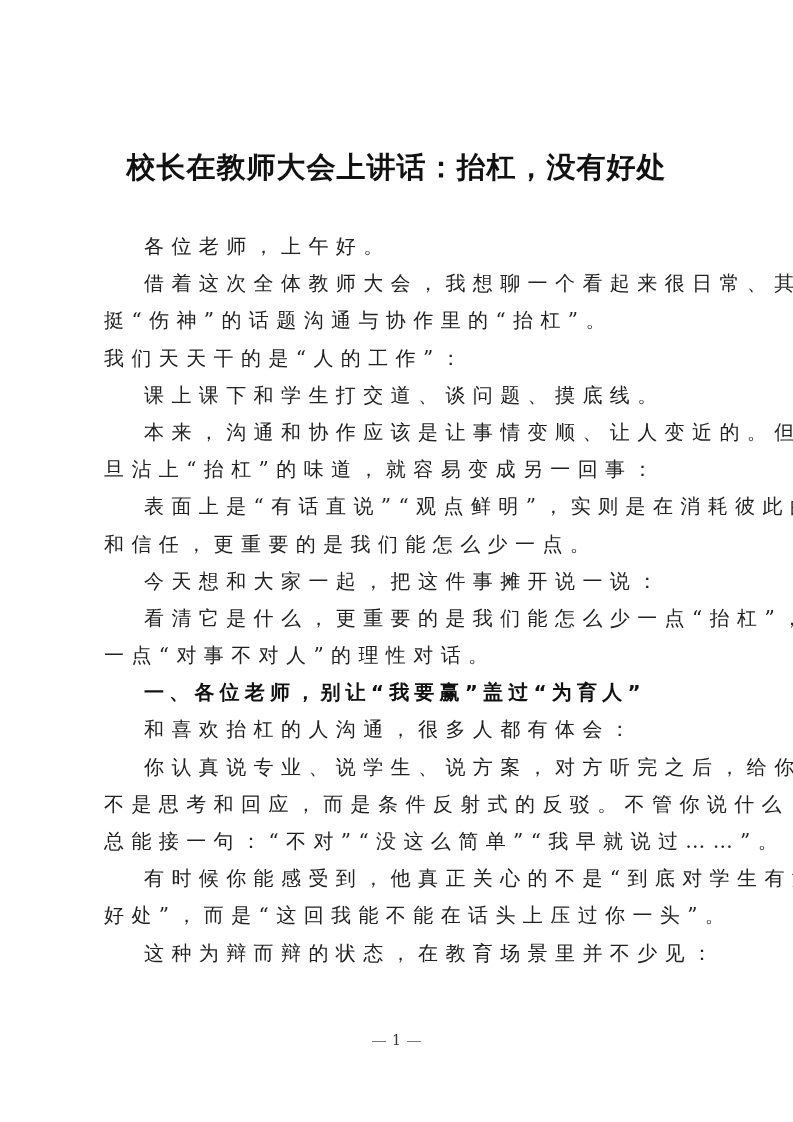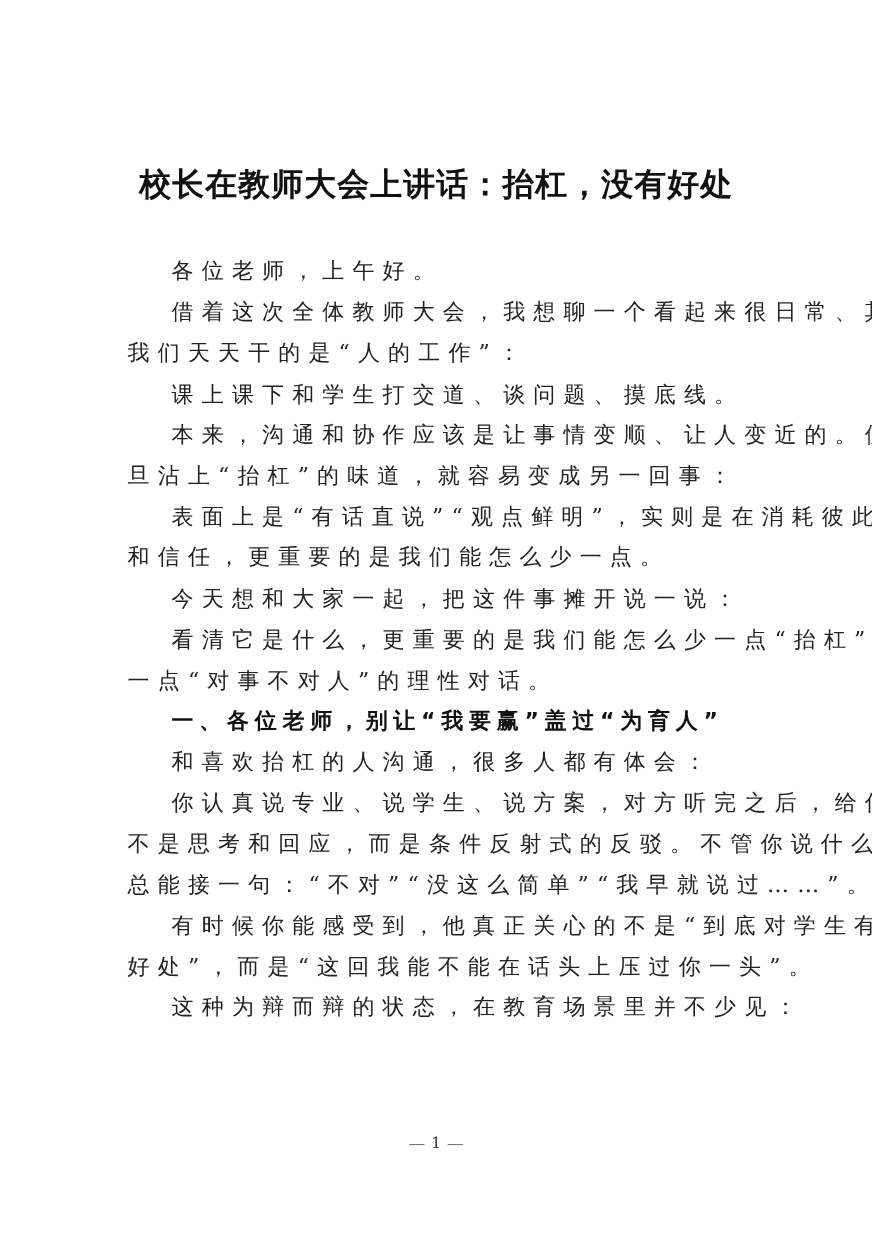--- a/index.html
+++ b/index.html
@@ -2,40 +2,41 @@
 <html><head>
 <meta charset="utf-8">
 <style>
   html, body { margin: 0; padding: 0; background: #ffffff; }
   body { width: 793px; height: 1122px; position: relative; overflow: hidden;
          font-family: "DejaVu Serif", "Liberation Serif", serif; color: #1a1a1a; }
   .page { position: absolute; left: 0; top: 0; width: 793px; height: 1122px; background: #fff; }
   .title { position: absolute; left: 80px; width: 633px; top: 148px; text-align: center;
            font-family: "DejaVu Sans", "Liberation Sans", sans-serif; font-weight: bold;
            font-size: 29px; letter-spacing: 1px; color: #111; white-space: nowrap; }
-  .body { position: absolute; left: 116px; top: 228px; width: 580px; }
+  .body { position: absolute; left: 104px; top: 228px; width: 580px; }
   .line { height: 37.2px; line-height: 37.2px; font-size: 20px; white-space: nowrap;
           letter-spacing: 7.4px; color: #222; }
   .line.indent { padding-left: 40px; }
   .line.heading { font-weight: bold; font-family: "DejaVu Sans", "Liberation Sans", sans-serif;
                   letter-spacing: 5.2px; color: #111; }
   .footer { position: absolute; left: 0; width: 793px; top: 1032px; text-align: center;
             font-size: 14px; color: #333; }
   .footer .dash { display: inline-block; width: 14px; height: 1px; background: #777;
                   vertical-align: middle; margin: 0 6px; }
 </style>
 </head>
 <body>
 
 <div class="page">
   <div class="title">校长在教师大会上讲话：抬杠，没有好处</div>
 
   <div class="body" id="doc-body">
     <div class="line indent">各位老师，上午好。</div>
     <div class="line indent">借着这次全体教师大会，我想聊一个看起来很日常、其实</div>
+    <div class="line">挺“伤神”的话题沟通与协作里的“抬杠”。</div>
     <div class="line">我们天天干的是“人的工作”：</div>
     <div class="line indent">课上课下和学生打交道、谈问题、摸底线。</div>
     <div class="line indent">本来，沟通和协作应该是让事情变顺、让人变近的。但一</div>
     <div class="line">旦沾上“抬杠”的味道，就容易变成另一回事：</div>
     <div class="line indent">表面上是“有话直说”“观点鲜明”，实则是在消耗彼此的耐心</div>
     <div class="line">和信任，更重要的是我们能怎么少一点。</div>
     <div class="line indent">今天想和大家一起，把这件事摊开说一说：</div>
     <div class="line indent">看清它是什么，更重要的是我们能怎么少一点“抬杠”，多</div>
     <div class="line">一点“对事不对人”的理性对话。</div>
     <div class="line indent heading">一、各位老师，别让“我要赢”盖过“为育人”</div>

